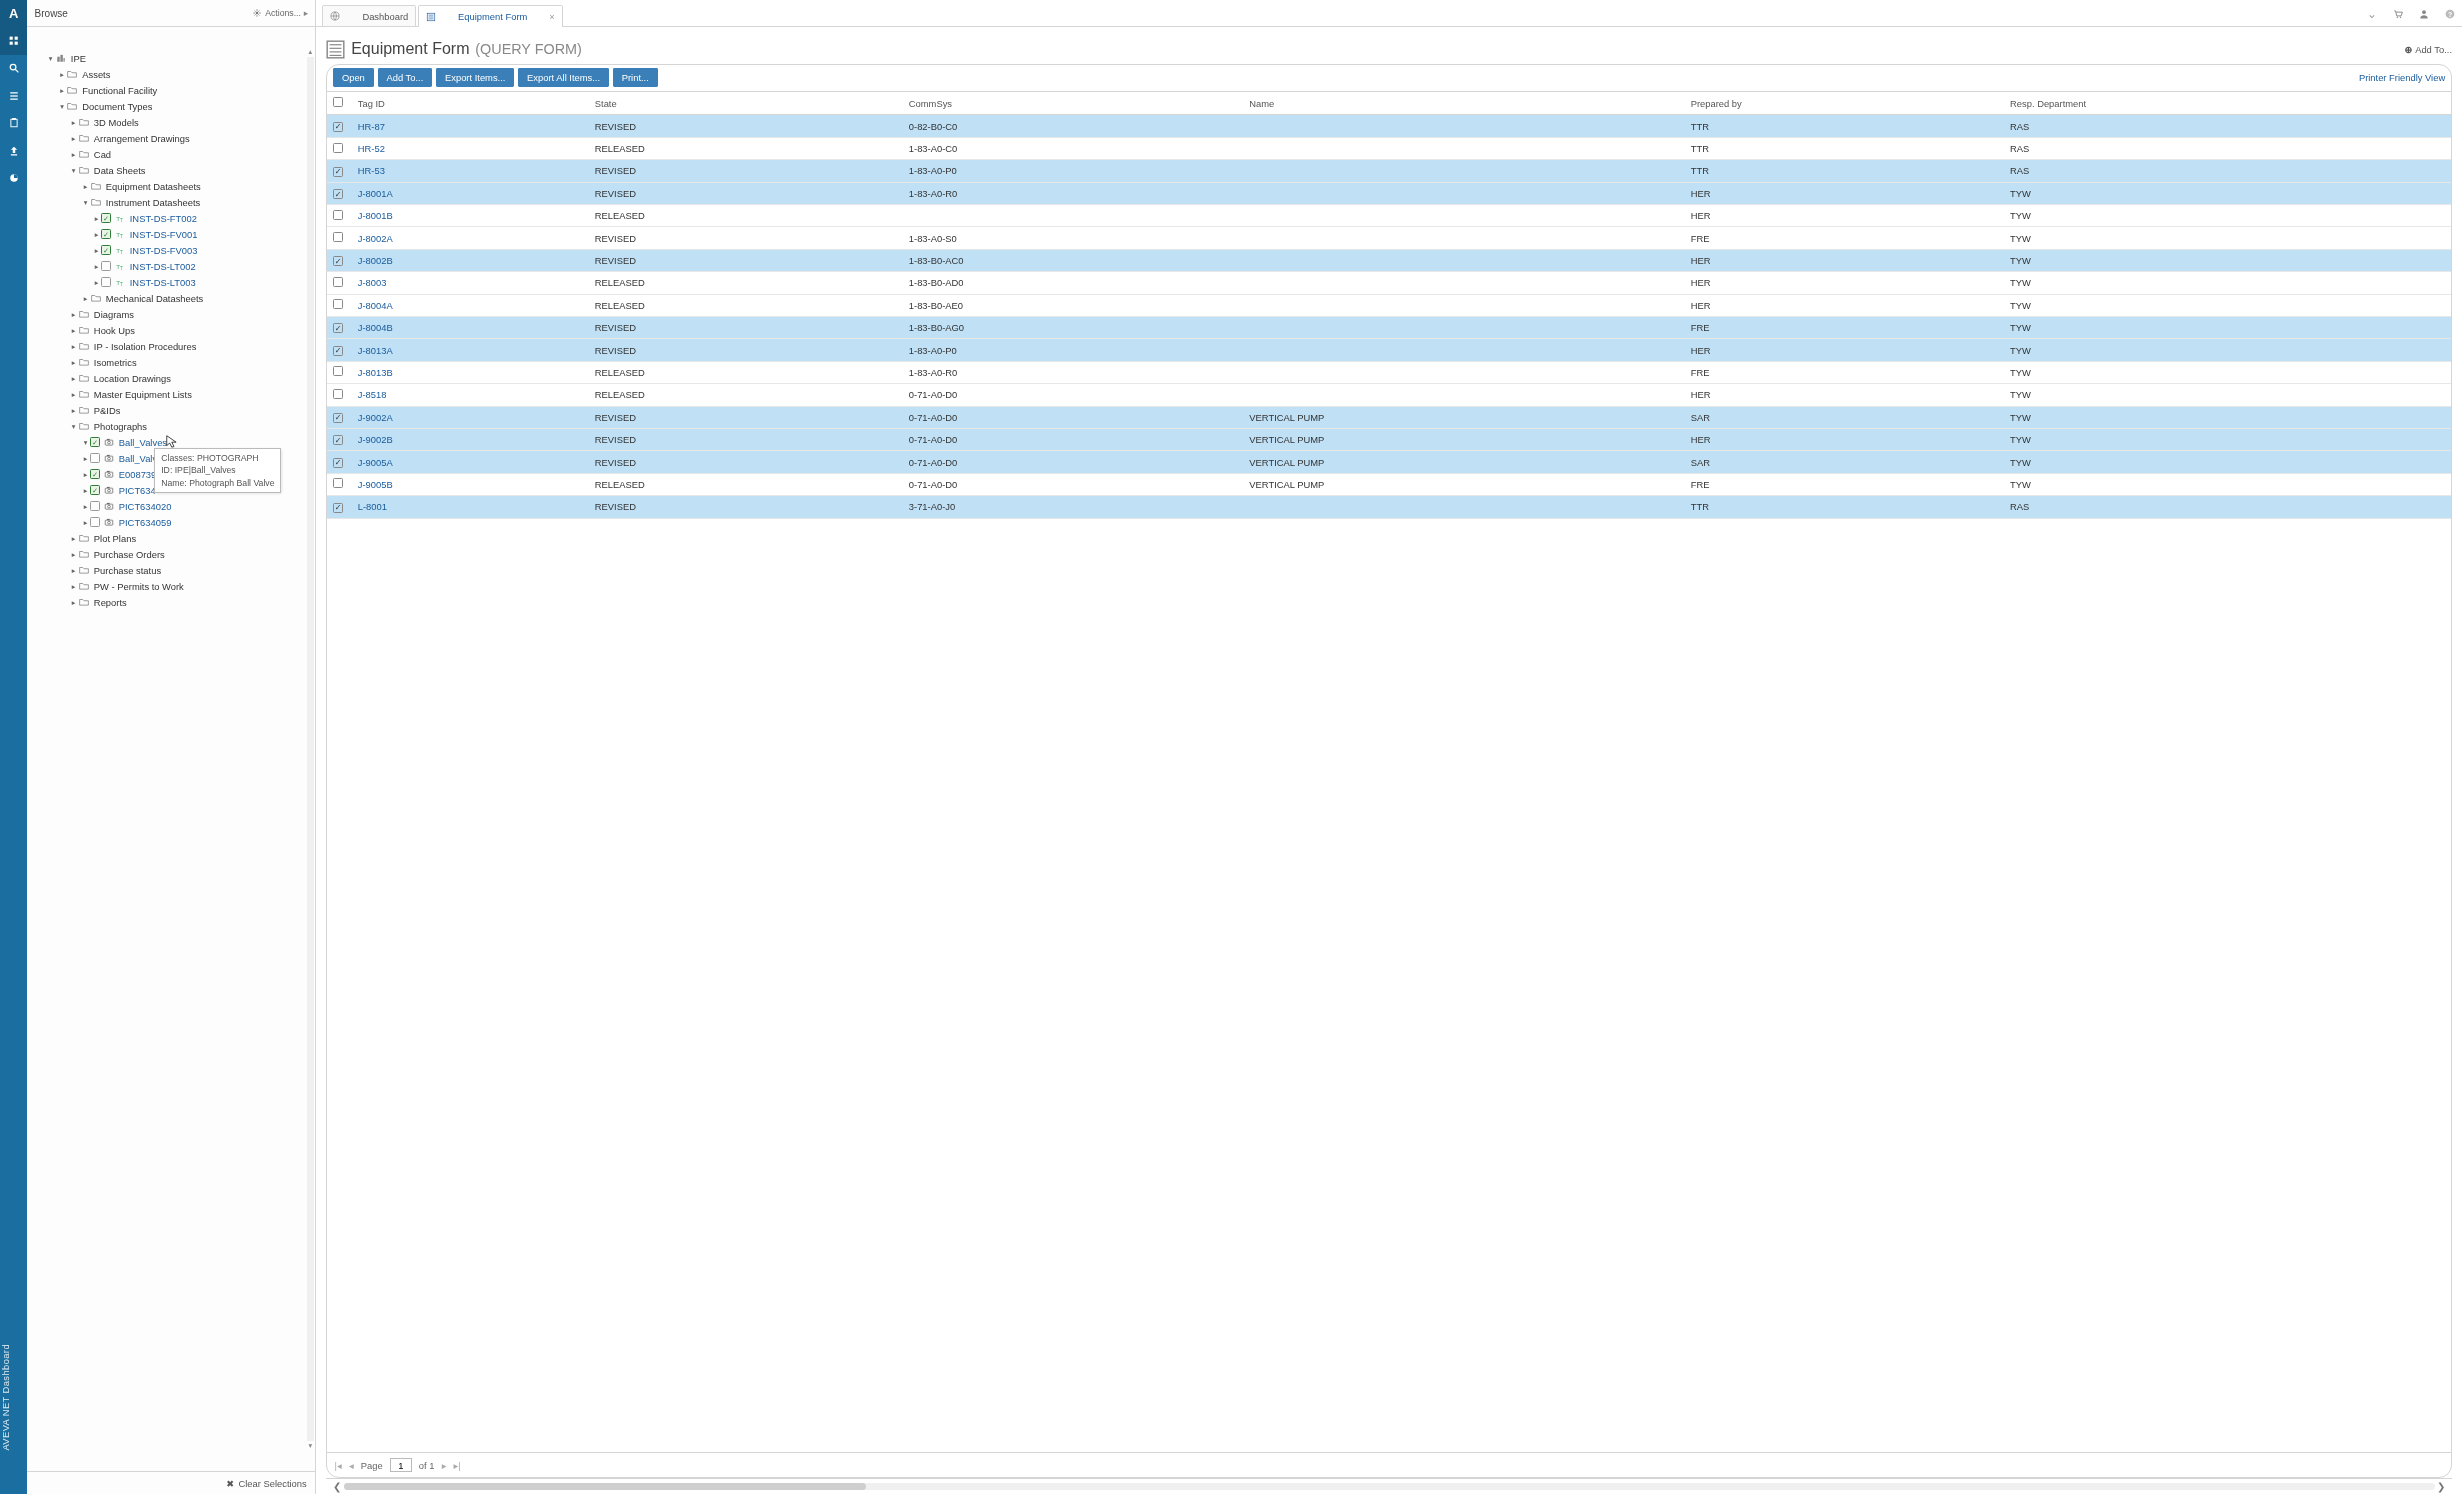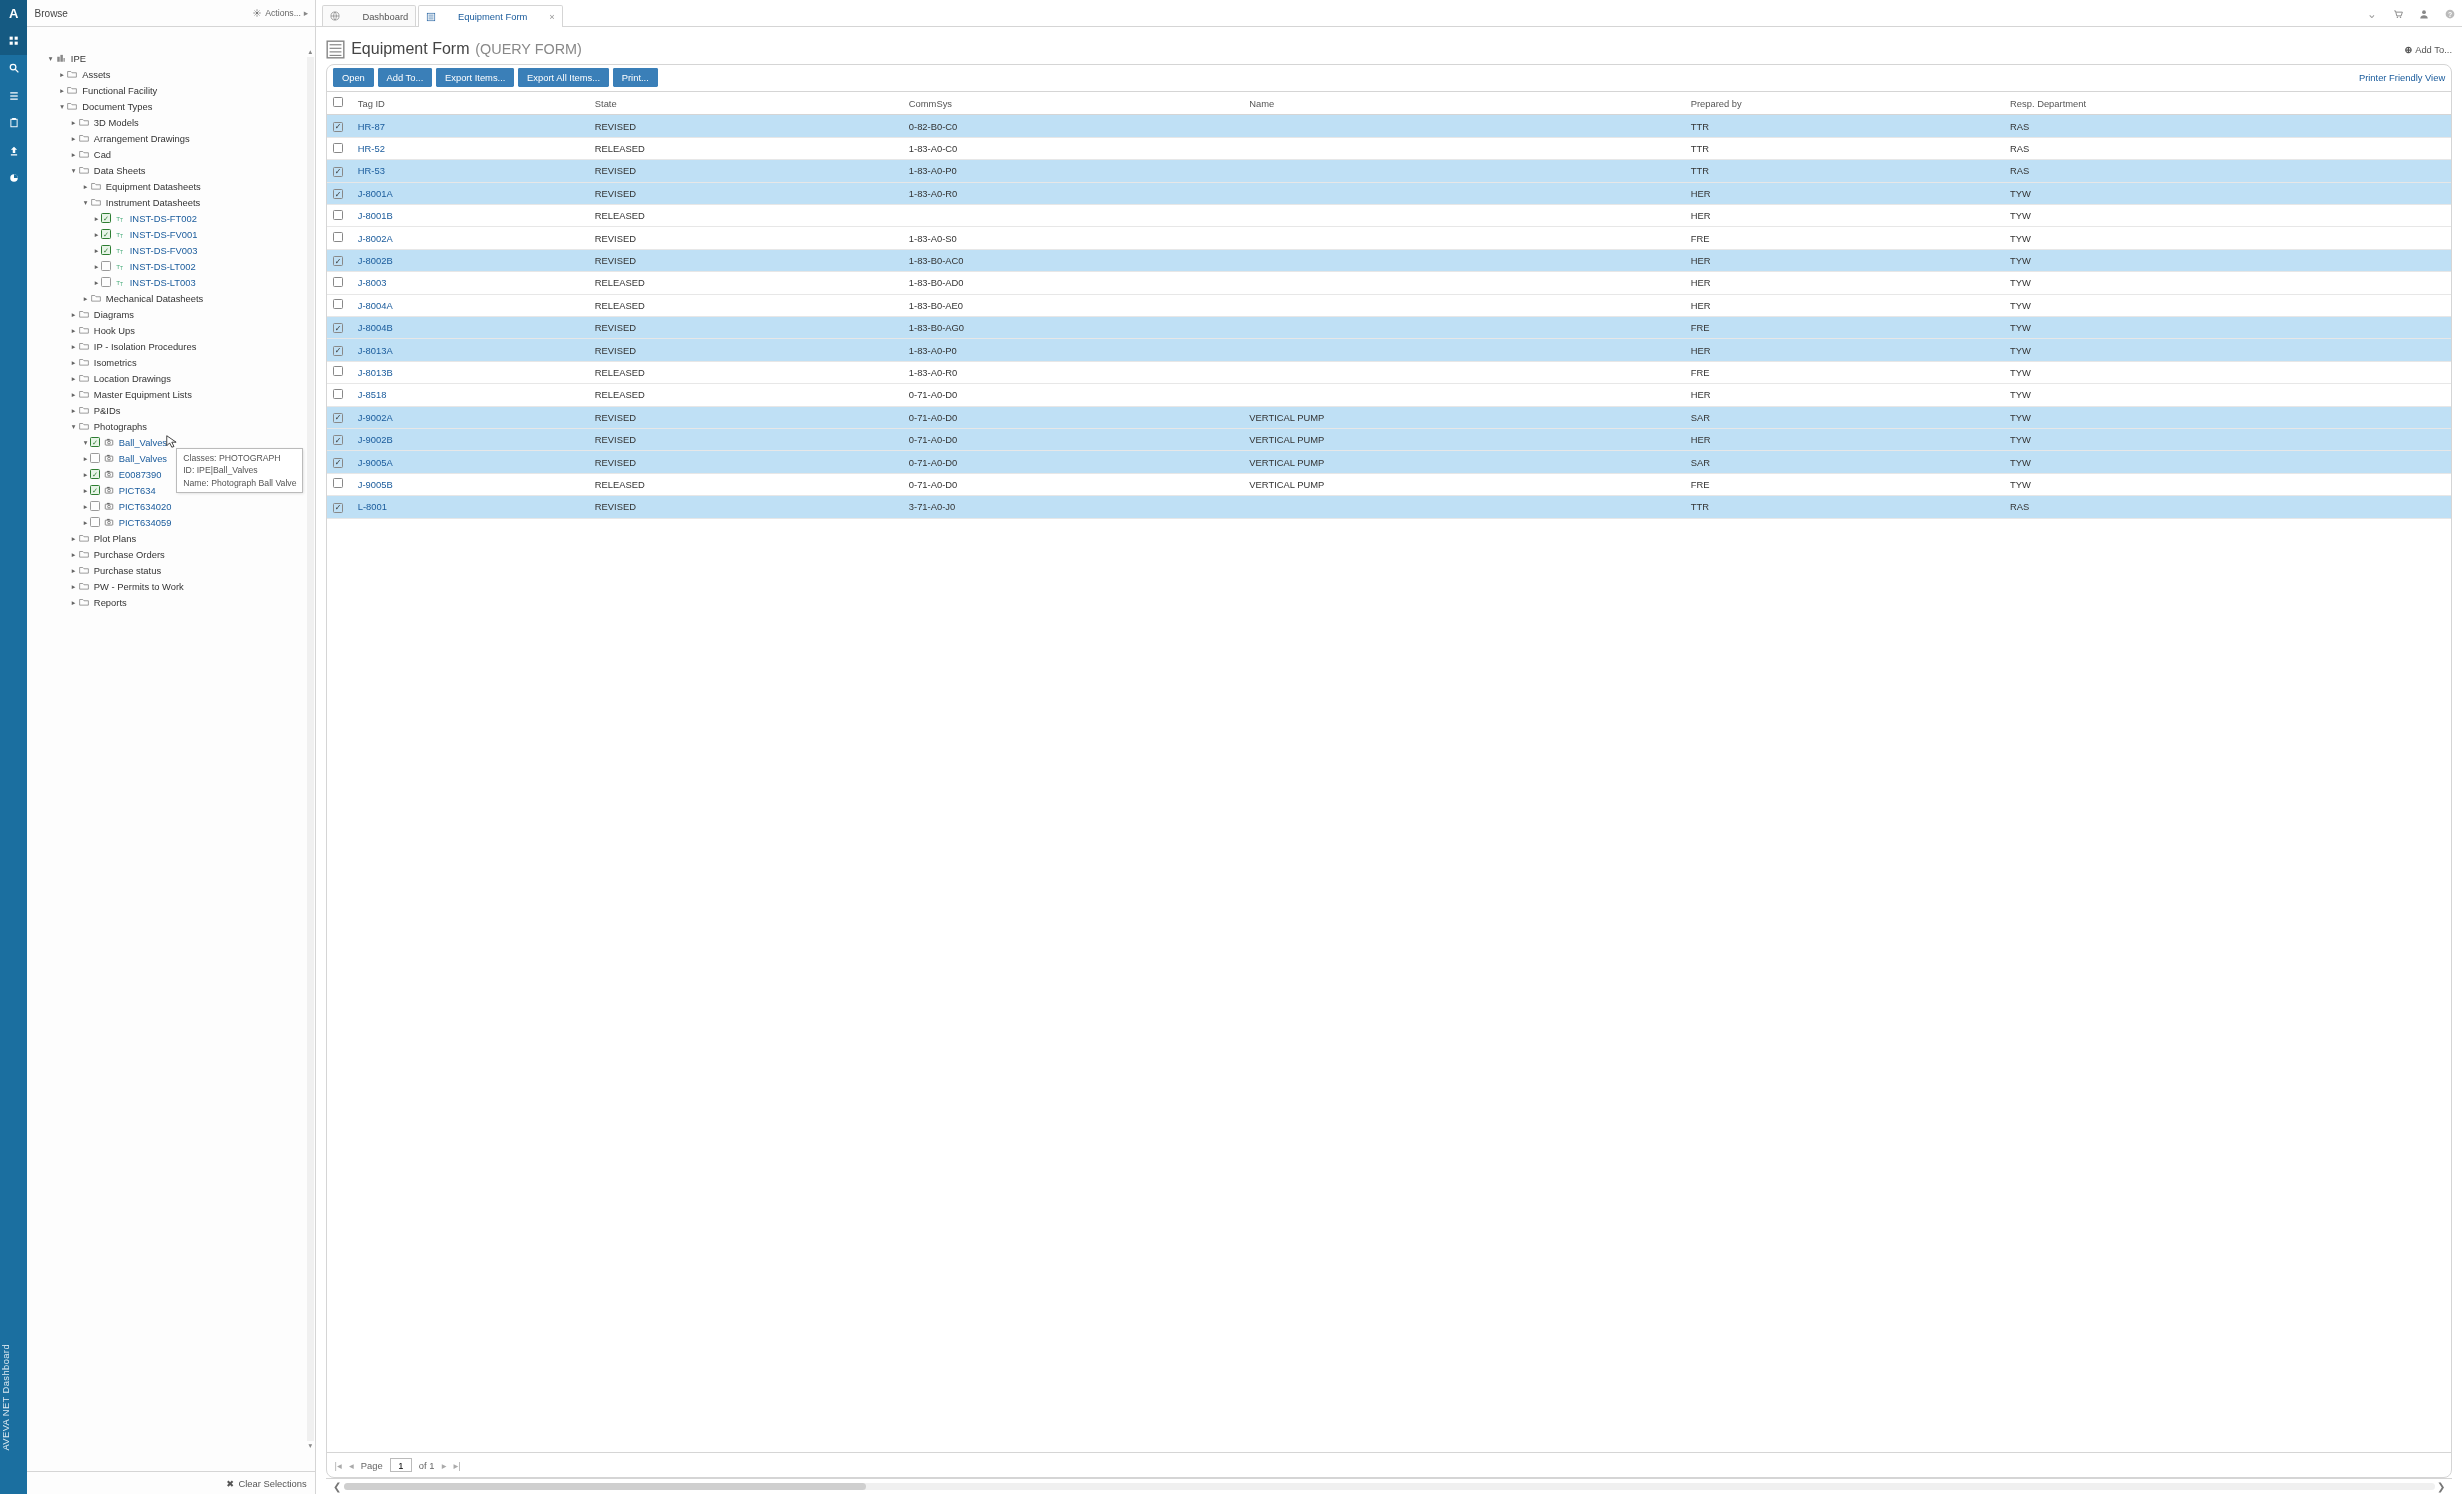--- a/index.html
+++ b/index.html
@@ -49,21 +49,21 @@
   .page-title-row { display:flex; align-items:center; height:29px; }
   .page-title-row h1 { font-size:16px; font-weight:500; color:#444; margin-left:5.8px; }
   .page-title-row .sub { font-size:14.4px; color:#888; margin-left:5.8px; }
   .page-title-row .flex { flex:1; }
   .addto { font-size:9.4px; color:#555; cursor:pointer; display:flex; align-items:center; gap:2.9px; }
 
   .viewtabs { display:flex; gap:1.4px; margin-top:5.8px; }
   .viewtabs .vtab { height:21.7px; border:0.7px solid transparent; border-bottom:none; padding:0 10px; display:flex; align-items:center; font-size:9.4px; color:#666; cursor:pointer; border-radius:2.2px 2.2px 0 0;}
   .viewtabs .vtab.active { background:#fff; border-color:#d5d5d5; color:#185a9b; position:relative; top:0.7px; }
 
-  .table-wrap { border:0.7px solid #d5d5d5; flex:1; display:flex; flex-direction:column; min-height:0; border-radius:8px; }
+  .table-wrap { border:0.7px solid #d5d5d5; flex:1; display:flex; flex-direction:column; min-height:0; border-radius:13px; }
   .toolbar { height:27.4px; border-bottom:0.7px solid #d5d5d5; display:flex; align-items:center; padding:0 5.8px; gap:4.3px; }
   .btn { background:#3a7fb8; color:#fff; border:none; height:19px; padding:0 8.7px; font-size:9.4px; border-radius:1.4px; cursor:pointer; }
   .toolbar .flex { flex:1; }
   .pfv { color:#185a9b; font-size:9.4px; cursor:pointer; }
 
   .tbl-scroll { flex:1; overflow:auto; }
   table.gr { width:100%; border-collapse:collapse; font-size:9.4px; color:#333; }
   table.gr th { text-align:left; font-weight:500; color:#555; border-bottom:0.7px solid #d5d5d5; height:23px; padding:0 5.8px; background:#fff; position:sticky; top:0; }
   table.gr td { border-bottom:0.7px solid #e7e7e7; height:22.4px; padding:0 5.8px; }
   table.gr tr.sel td { background:#bfe0f5; }
@@ -488,21 +488,21 @@
             <span class="tw">▸</span>
             <span class="fld-ico">
               <svg viewBox="0 0 16 16" width="10" height="10">
                 <path d="M1 4h5l2 2h7v7H1z" fill="none" stroke="#888" stroke-width="1.3"></path>
               </svg>
             </span>
             <span class="label">Reports</span>
           </div>
         </div>
 
-      <div class="tooltip" style="left:149px; top:401px;">
+      <div class="tooltip" style="left:127px; top:401px;">
         <div>Classes: PHOTOGRAPH</div>
         <div>ID: IPE|Ball_Valves</div>
         <div>Name: Photograph Ball Valve</div>
       </div>
 
       <svg class="cursor" style="left:139px; top:388px;" viewBox="0 0 16 20">
         <path d="M1 1l0 14 4-4 3 6 3-1-3-6 6 0z" fill="#fff" stroke="#000" stroke-width="1"></path>
       </svg>
 
       <div class="scroll-ghost">

